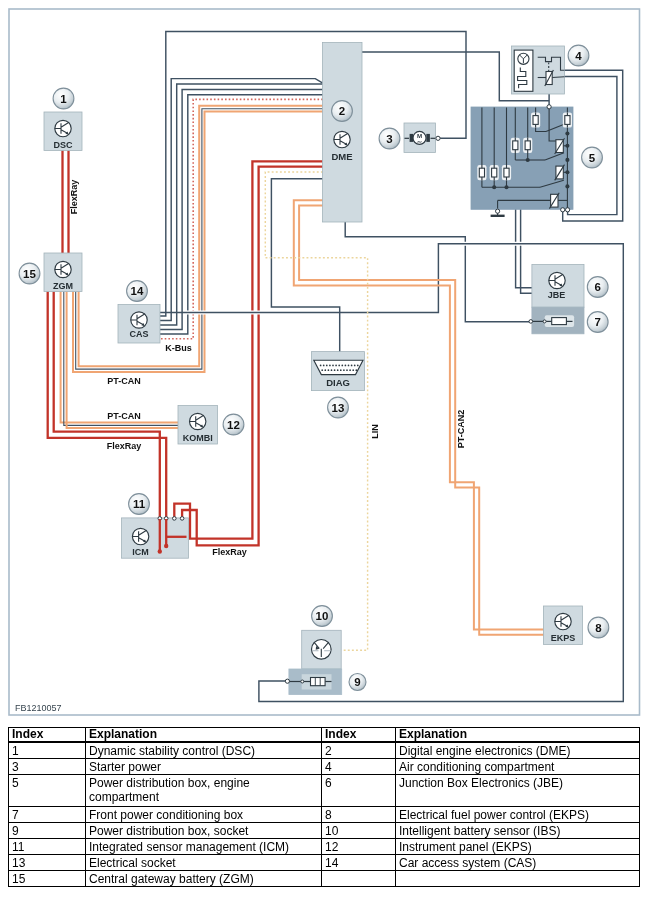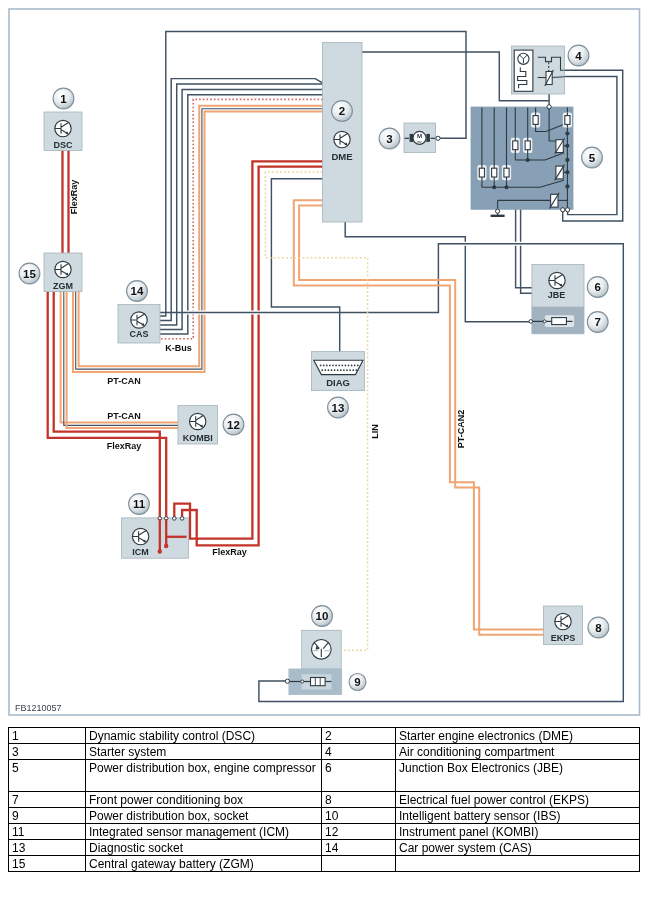--- a/index.html
+++ b/index.html
@@ -268,61 +268,67 @@
       <text x="15" y="711" font-size="9" fill="#37454f">FB1210057</text>
     </svg>
     <table>
       <colgroup>
         <col style="width:77px">
         <col style="width:236px">
         <col style="width:74px">
         <col style="width:244px">
       </colgroup>
       <tbody>
+        <tr class="hd">
+          <td>Index</td>
+          <td>Explanation</td>
+          <td>Index</td>
+          <td>Explanation</td>
+        </tr>
         <tr>
           <td>1</td>
           <td>Dynamic stability control (DSC)</td>
           <td>2</td>
-          <td>Starter engine electronics (DME)</td>
+          <td>Digital engine electronics (DME)</td>
         </tr>
         <tr>
           <td>3</td>
-          <td>Starter system</td>
+          <td>Starter power</td>
           <td>4</td>
           <td>Air conditioning compartment</td>
         </tr>
         <tr>
           <td style="height:30px">5</td>
-          <td>Power distribution box, engine compressor</td>
+          <td>Power distribution box, engine compartment</td>
           <td>6</td>
           <td>Junction Box Electronics (JBE)</td>
         </tr>
         <tr>
           <td>7</td>
           <td>Front power conditioning box</td>
           <td>8</td>
           <td>Electrical fuel power control (EKPS)</td>
         </tr>
         <tr>
           <td>9</td>
           <td>Power distribution box, socket</td>
           <td>10</td>
           <td>Intelligent battery sensor (IBS)</td>
         </tr>
         <tr>
           <td>11</td>
           <td>Integrated sensor management (ICM)</td>
           <td>12</td>
-          <td>Instrument panel (KOMBI)</td>
+          <td>Instrument panel (EKPS)</td>
         </tr>
         <tr>
           <td>13</td>
-          <td>Diagnostic socket</td>
+          <td>Electrical socket</td>
           <td>14</td>
-          <td>Car power system (CAS)</td>
+          <td>Car access system (CAS)</td>
         </tr>
         <tr>
           <td>15</td>
           <td>Central gateway battery (ZGM)</td>
           <td></td>
           <td></td>
         </tr>
       </tbody>
     </table>
   </div>

